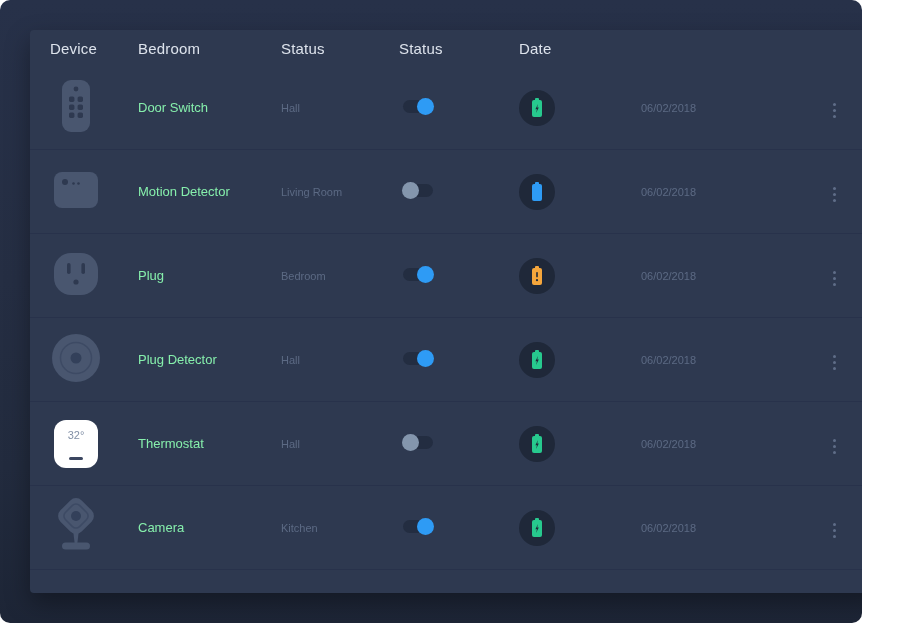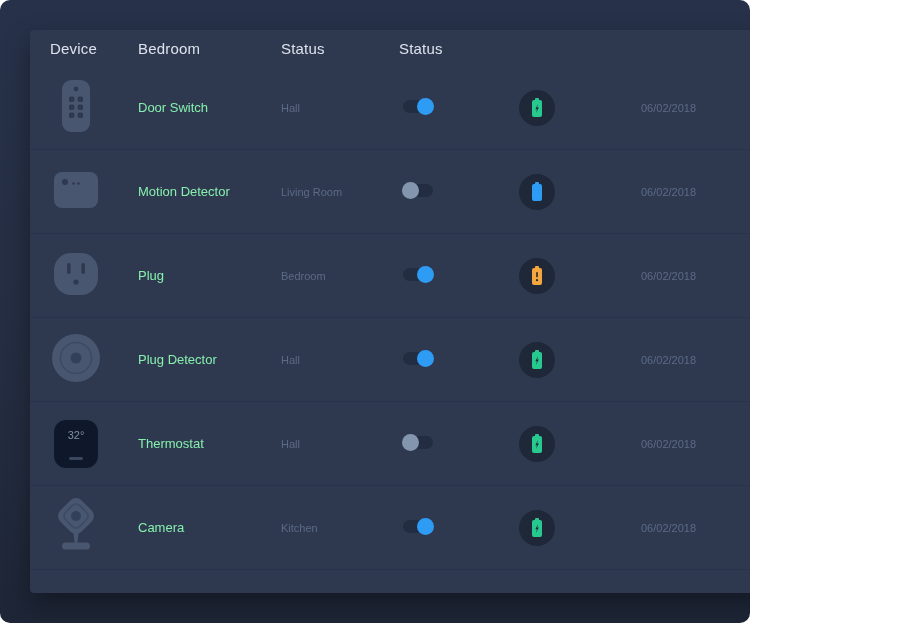--- a/index.html
+++ b/index.html
@@ -1,38 +1,38 @@
 <!DOCTYPE html>
 <html><head>
 <meta charset="utf-8">
 <style>
   * { margin:0; padding:0; box-sizing:border-box; }
   html,body { background:#ffffff; font-family:"Liberation Sans", sans-serif; }
   .screen {
-    position:relative; width:750px; height:623px; border-radius:10px; overflow:hidden;
+    position:relative; width:862px; height:623px; border-radius:10px; overflow:hidden;
     background:linear-gradient(180deg,#273149 0%,#252e43 45%,#222b3e 75%,#1d2536 100%);
   }
   .panel {
     position:absolute; left:30px; top:30px; width:852px; height:563px;
     background:#2e3950; border-radius:4px; overflow:hidden;
     box-shadow:0 10px 24px rgba(0,0,0,0.35);
   }
   .grid-row {
     display:grid;
     grid-template-columns:88px 143px 118px 120px 122px 1fr 44px;
     align-items:center; padding:0 20px;
   }
   .thead { height:36px; color:#dde3ec; font-size:15px; font-weight:400; letter-spacing:.2px; }
   .row { height:84px; border-bottom:1px solid #28324b; }
   .cell-name { color:#86efac; font-size:13px; }
   .cell-loc, .cell-date { color:#5c6a84; font-size:11px; }
   .devicon { display:inline-flex; width:52px; justify-content:center; align-items:center; }
   
   .thermo {
-    position:relative; width:44px; height:48px; border-radius:12px; background:#0f172a;
+    position:relative; width:44px; height:48px; border-radius:12px; background:#ffffff;
     display:flex; justify-content:center;
   }
   .thermo .temp { margin-top:9px; font-size:11px; color:#8290a6; }
   .thermo .dash { position:absolute; bottom:8px; left:50%; transform:translateX(-50%);
     width:14px; height:3px; border-radius:2px; background:#3b4660; }
   
   .toggle { display:inline-block; position:relative; width:30px; height:13px; border-radius:7px;
     background:#232d41; cursor:pointer; margin-left:4px; }
   .toggle .knob { position:absolute; top:-2px; width:17px; height:17px; border-radius:50%; }
   .toggle.on  .knob { right:-1px; background:#2e9bf5; }
@@ -48,20 +48,21 @@
 <body>
 
 <div class="screen">
   <div class="panel">
 
     <div class="grid-row thead">
       <div>Device</div>
       <div>Bedroom</div>
       <div>Status</div>
       <div>Status</div>
+      <div>Date</div>
       <div></div>
     </div>
 
     <div class="grid-row row">
       <div><span class="devicon">
         <svg width="34" height="54" viewBox="0 0 34 54">
           <rect x="3" y="1" width="28" height="52" rx="9" fill="#49566f"></rect>
           <circle cx="17" cy="10" r="2.4" fill="#2e3950"></circle>
           <rect x="10" y="17.5" width="5.4" height="5.4" rx="1.6" fill="#2e3950"></rect>
           <rect x="18.6" y="17.5" width="5.4" height="5.4" rx="1.6" fill="#2e3950"></rect>

